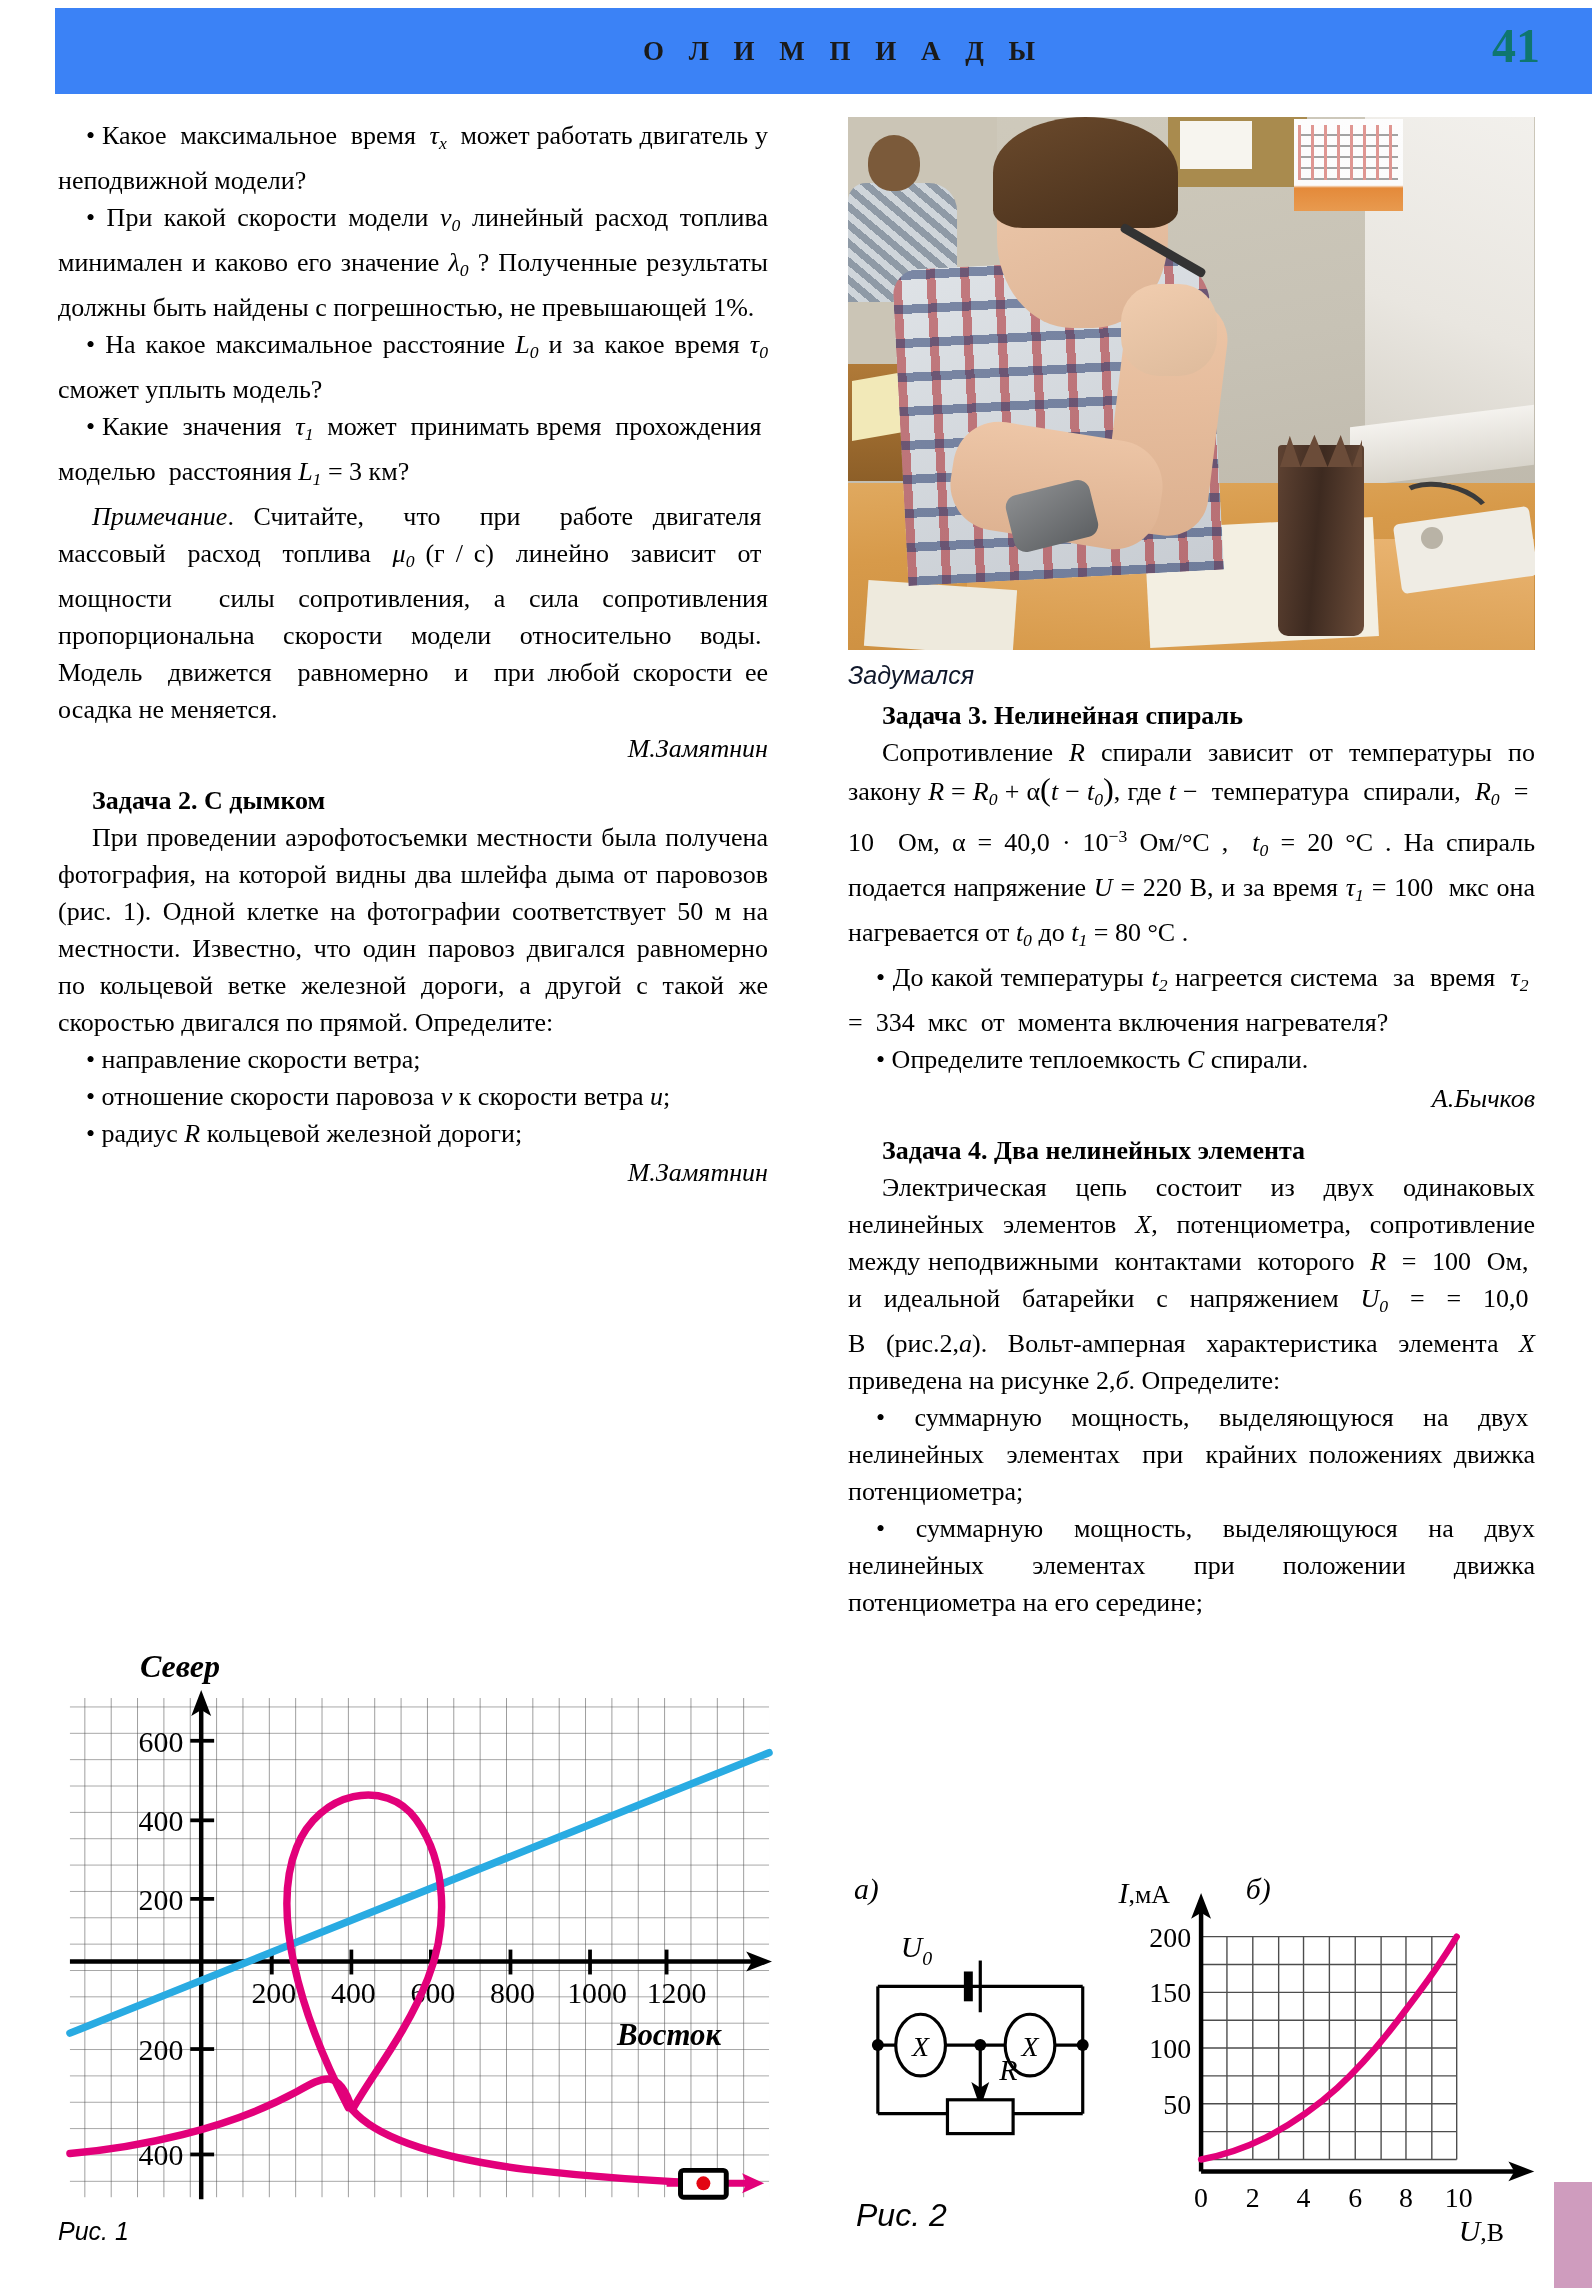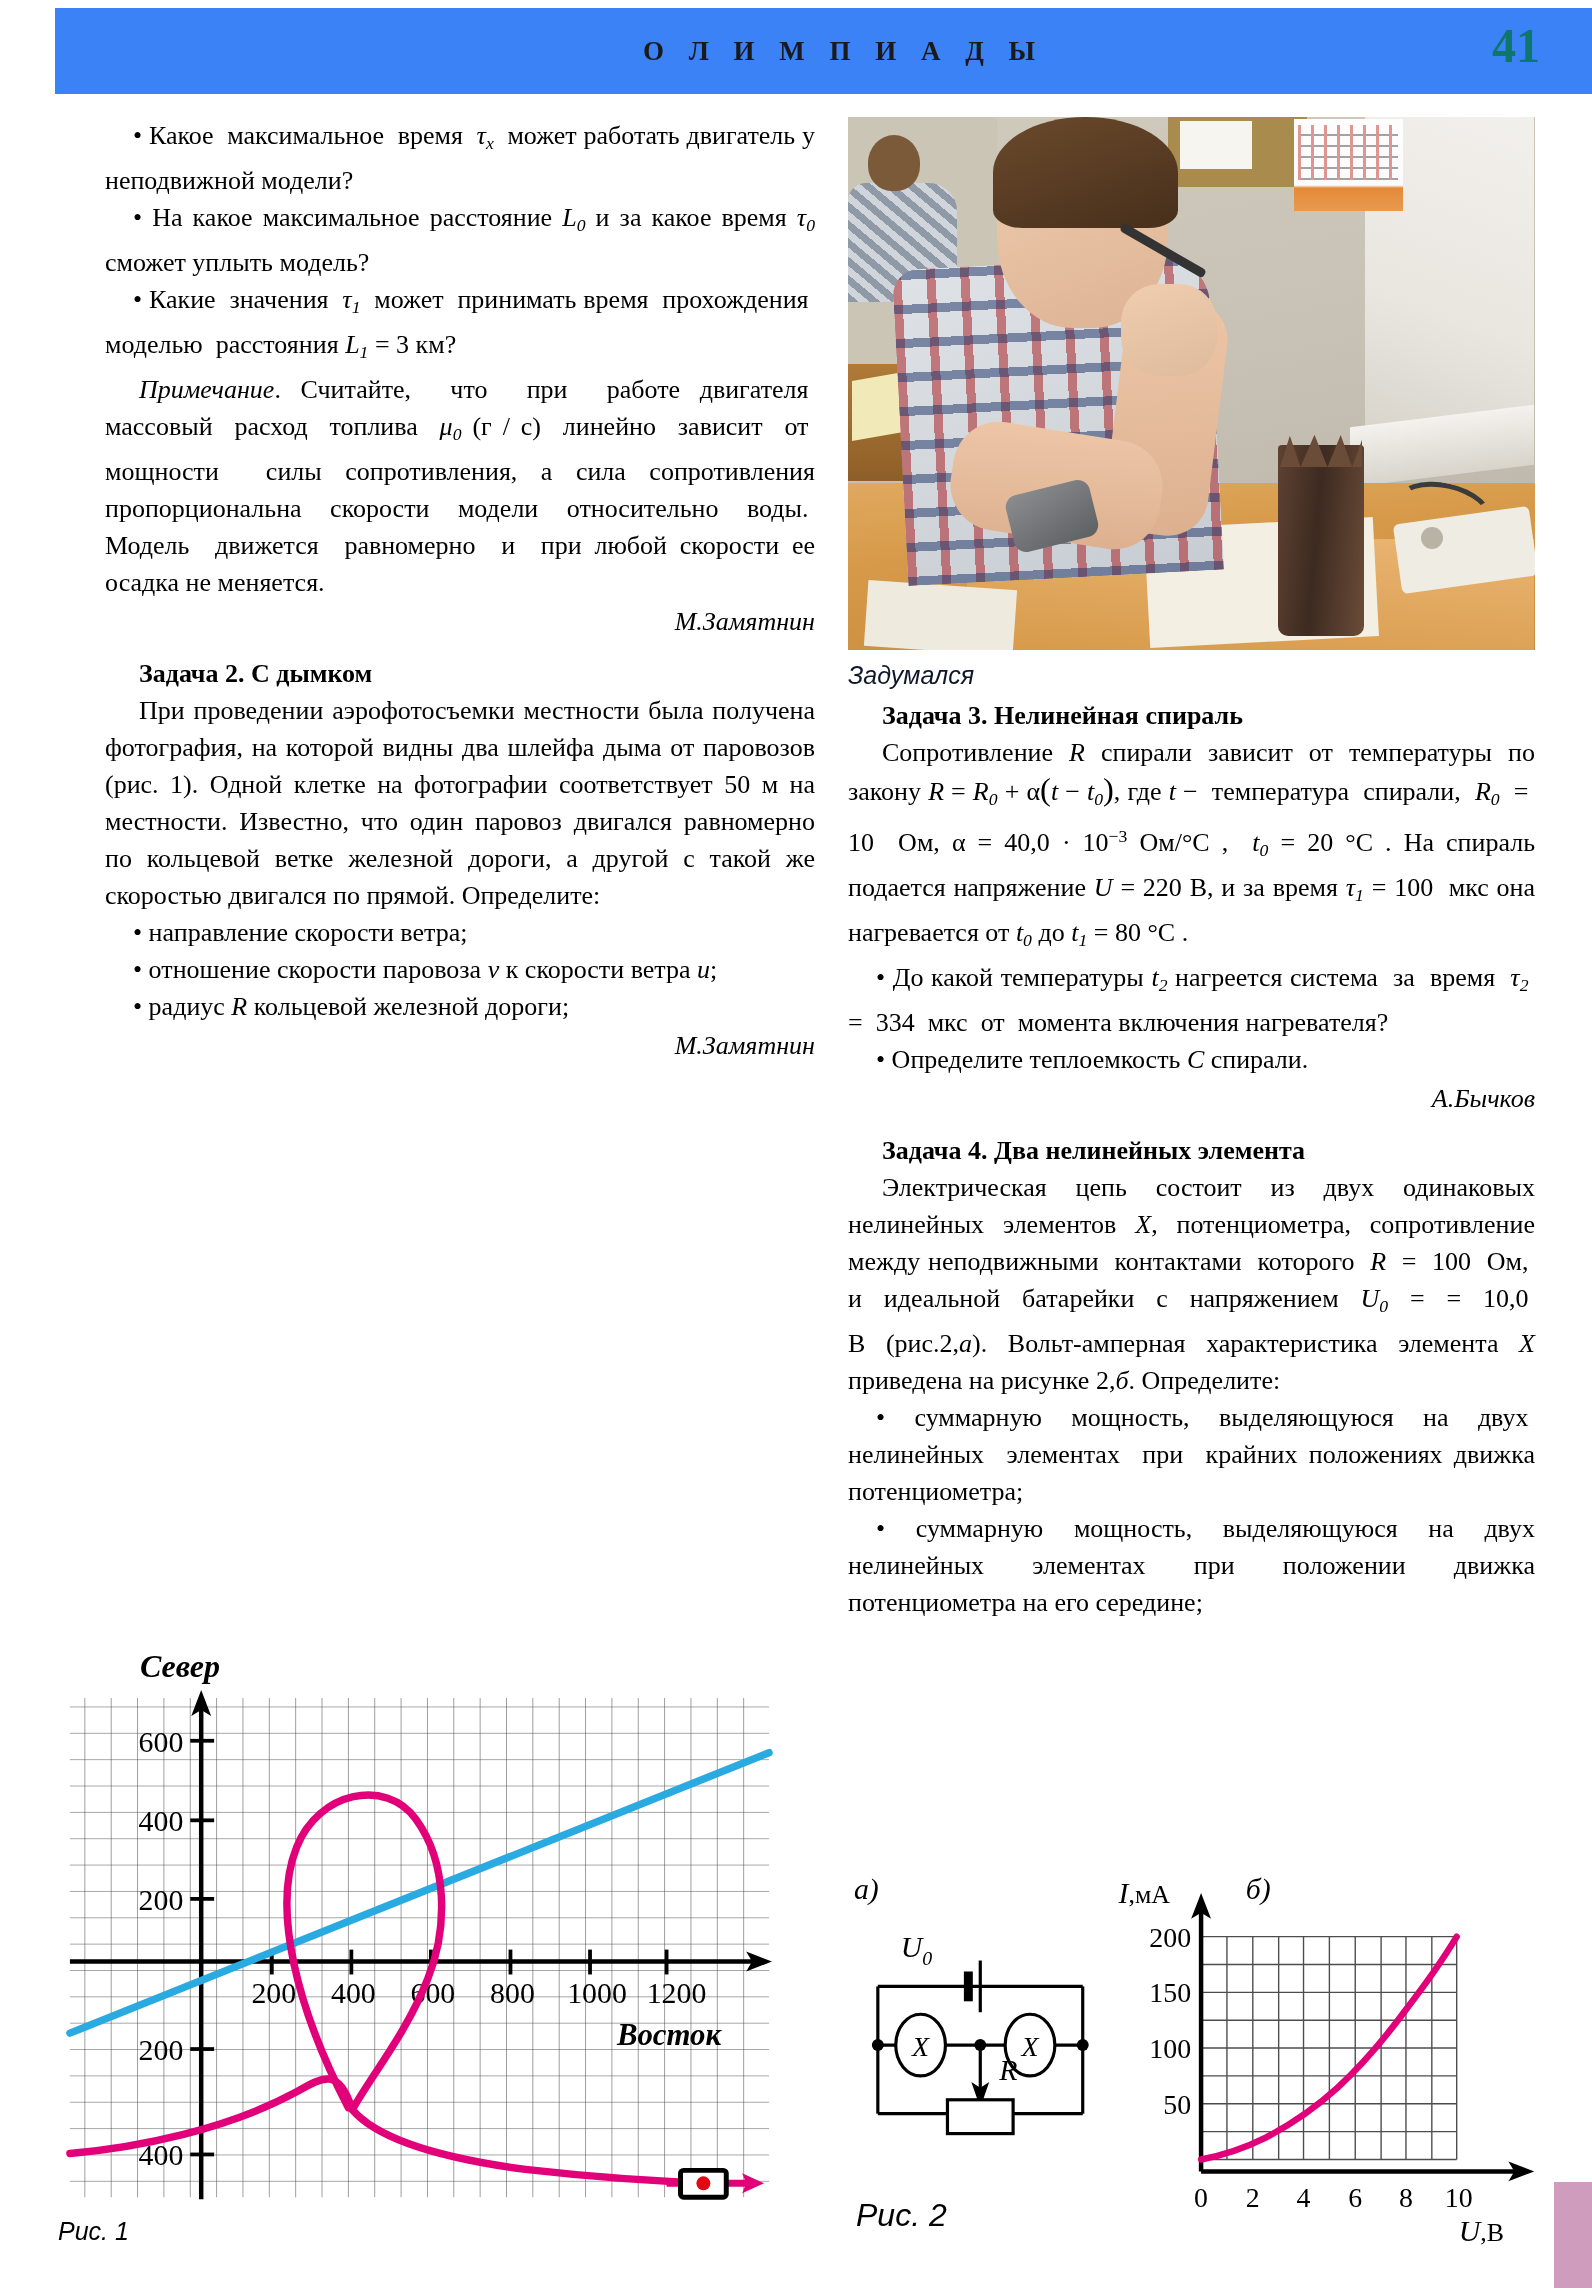--- a/index.html
+++ b/index.html
@@ -31,21 +31,21 @@
     font-family:"Liberation Serif","DejaVu Serif",serif;
   }
 
   
   .col{
     position:absolute;top:117px;
     font-size:26px;line-height:37px;
     text-align:justify;
     color:#000;
   }
-  .col-left{left:58px;width:710px;margin-left:47px;}
+  .col-left{left:58px;width:710px;}
   .col-right{left:848px;width:687px;}
 
   p{margin:0;text-indent:0;}
   p.ind{text-indent:34px;}
   p.bul{text-indent:28px;}
   .bul::before{content:"\2022\00a0";}
 
   .it{font-style:italic;}
   .task-head{font-weight:bold;font-size:26px;margin-top:15px;text-indent:34px;}
   .author{text-align:right;font-style:italic;font-size:26px;margin-top:2px;}
@@ -142,20 +142,21 @@
 
   <div class="header-band">
     <div class="header-title">О Л И М П И А Д Ы</div>
   </div>
   <div class="header-pageno">41</div>
 
   <div class="col col-left">
 
     <p class="bul">Какое&nbsp; максимальное&nbsp; время&nbsp; <span class="mvar">τ<sub>x</sub></span>&nbsp; может работать двигатель у неподвижной модели?</p>
 
+    <p class="bul">При какой скорости модели <span class="mvar">v<sub>0</sub></span> линейный расход топлива минимален и каково его значение <span class="mvar">λ<sub>0</sub></span> ? Полученные результаты должны быть найдены с погрешностью, не превышающей 1%.</p>
 
     <p class="bul">На какое максимальное расстояние <span class="mvar">L<sub>0</sub></span> и за какое время <span class="mvar">τ<sub>0</sub></span> сможет уплыть модель?</p>
 
     <p class="bul">Какие&nbsp; значения&nbsp; <span class="mvar">τ<sub>1</sub></span>&nbsp; может&nbsp; принимать время&nbsp; прохождения&nbsp; моделью&nbsp; расстояния <span class="mvar">L<sub>1</sub></span> = 3 км?</p>
 
     <p class="ind"><span class="it">Примечание</span>. Считайте,&nbsp; что&nbsp; при&nbsp; работе двигателя&nbsp; массовый&nbsp; расход&nbsp; топлива&nbsp; <span class="mvar">μ<sub>0</sub></span> (г&nbsp;/&nbsp;с)&nbsp; линейно&nbsp; зависит&nbsp; от&nbsp; мощности&nbsp; силы сопротивления, а сила сопротивления пропорциональна скорости модели относительно воды.&nbsp; Модель&nbsp; движется&nbsp; равномерно&nbsp; и&nbsp; при любой скорости ее осадка не меняется.</p>
 
     <p class="author">М.Замятнин</p>
 
     <p class="task-head">Задача 2. С дымком</p>

